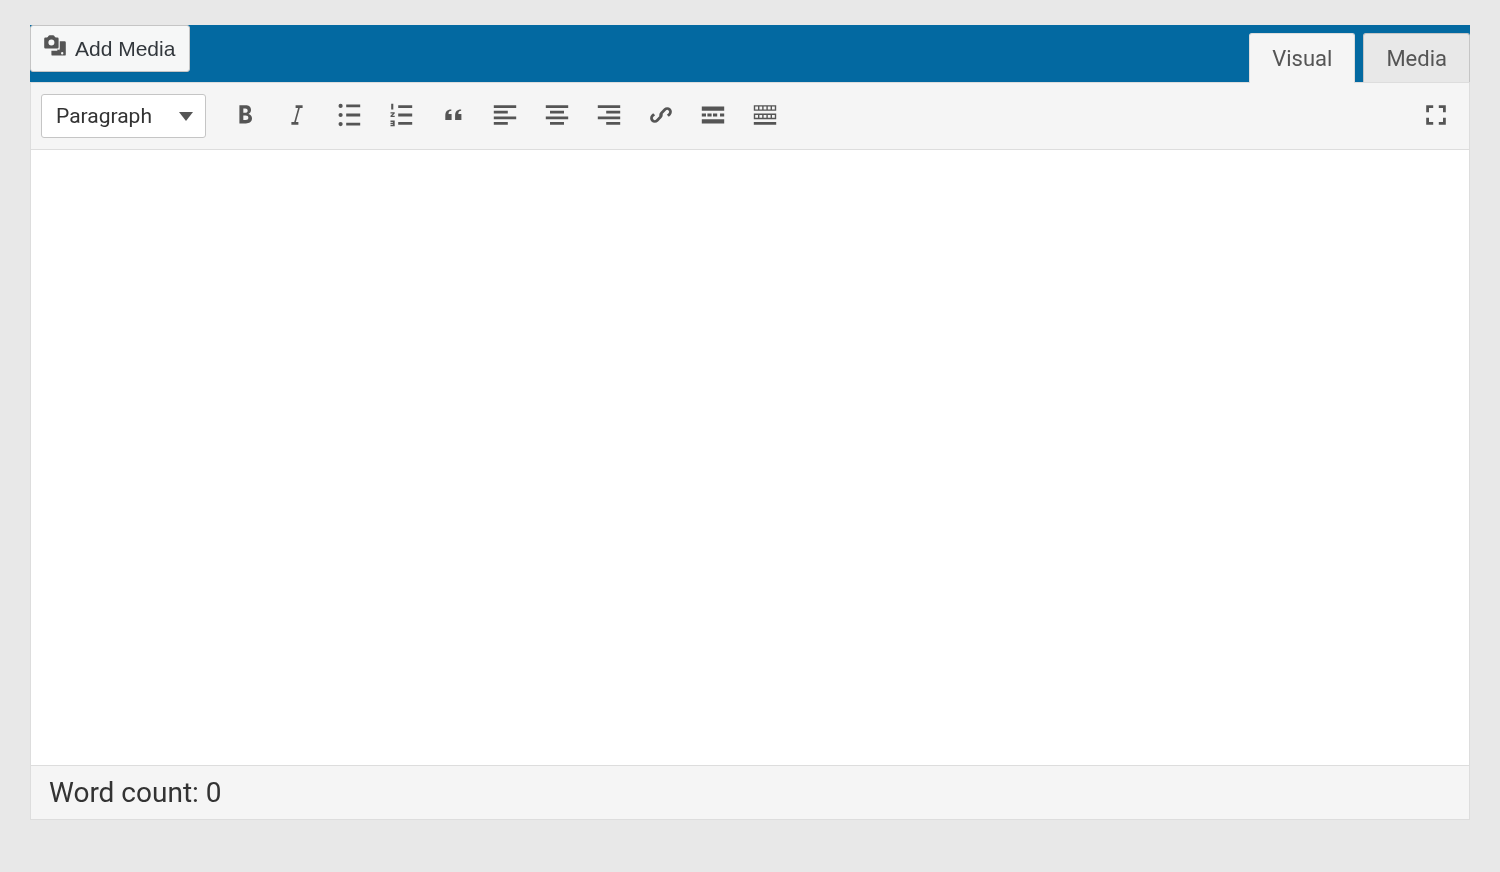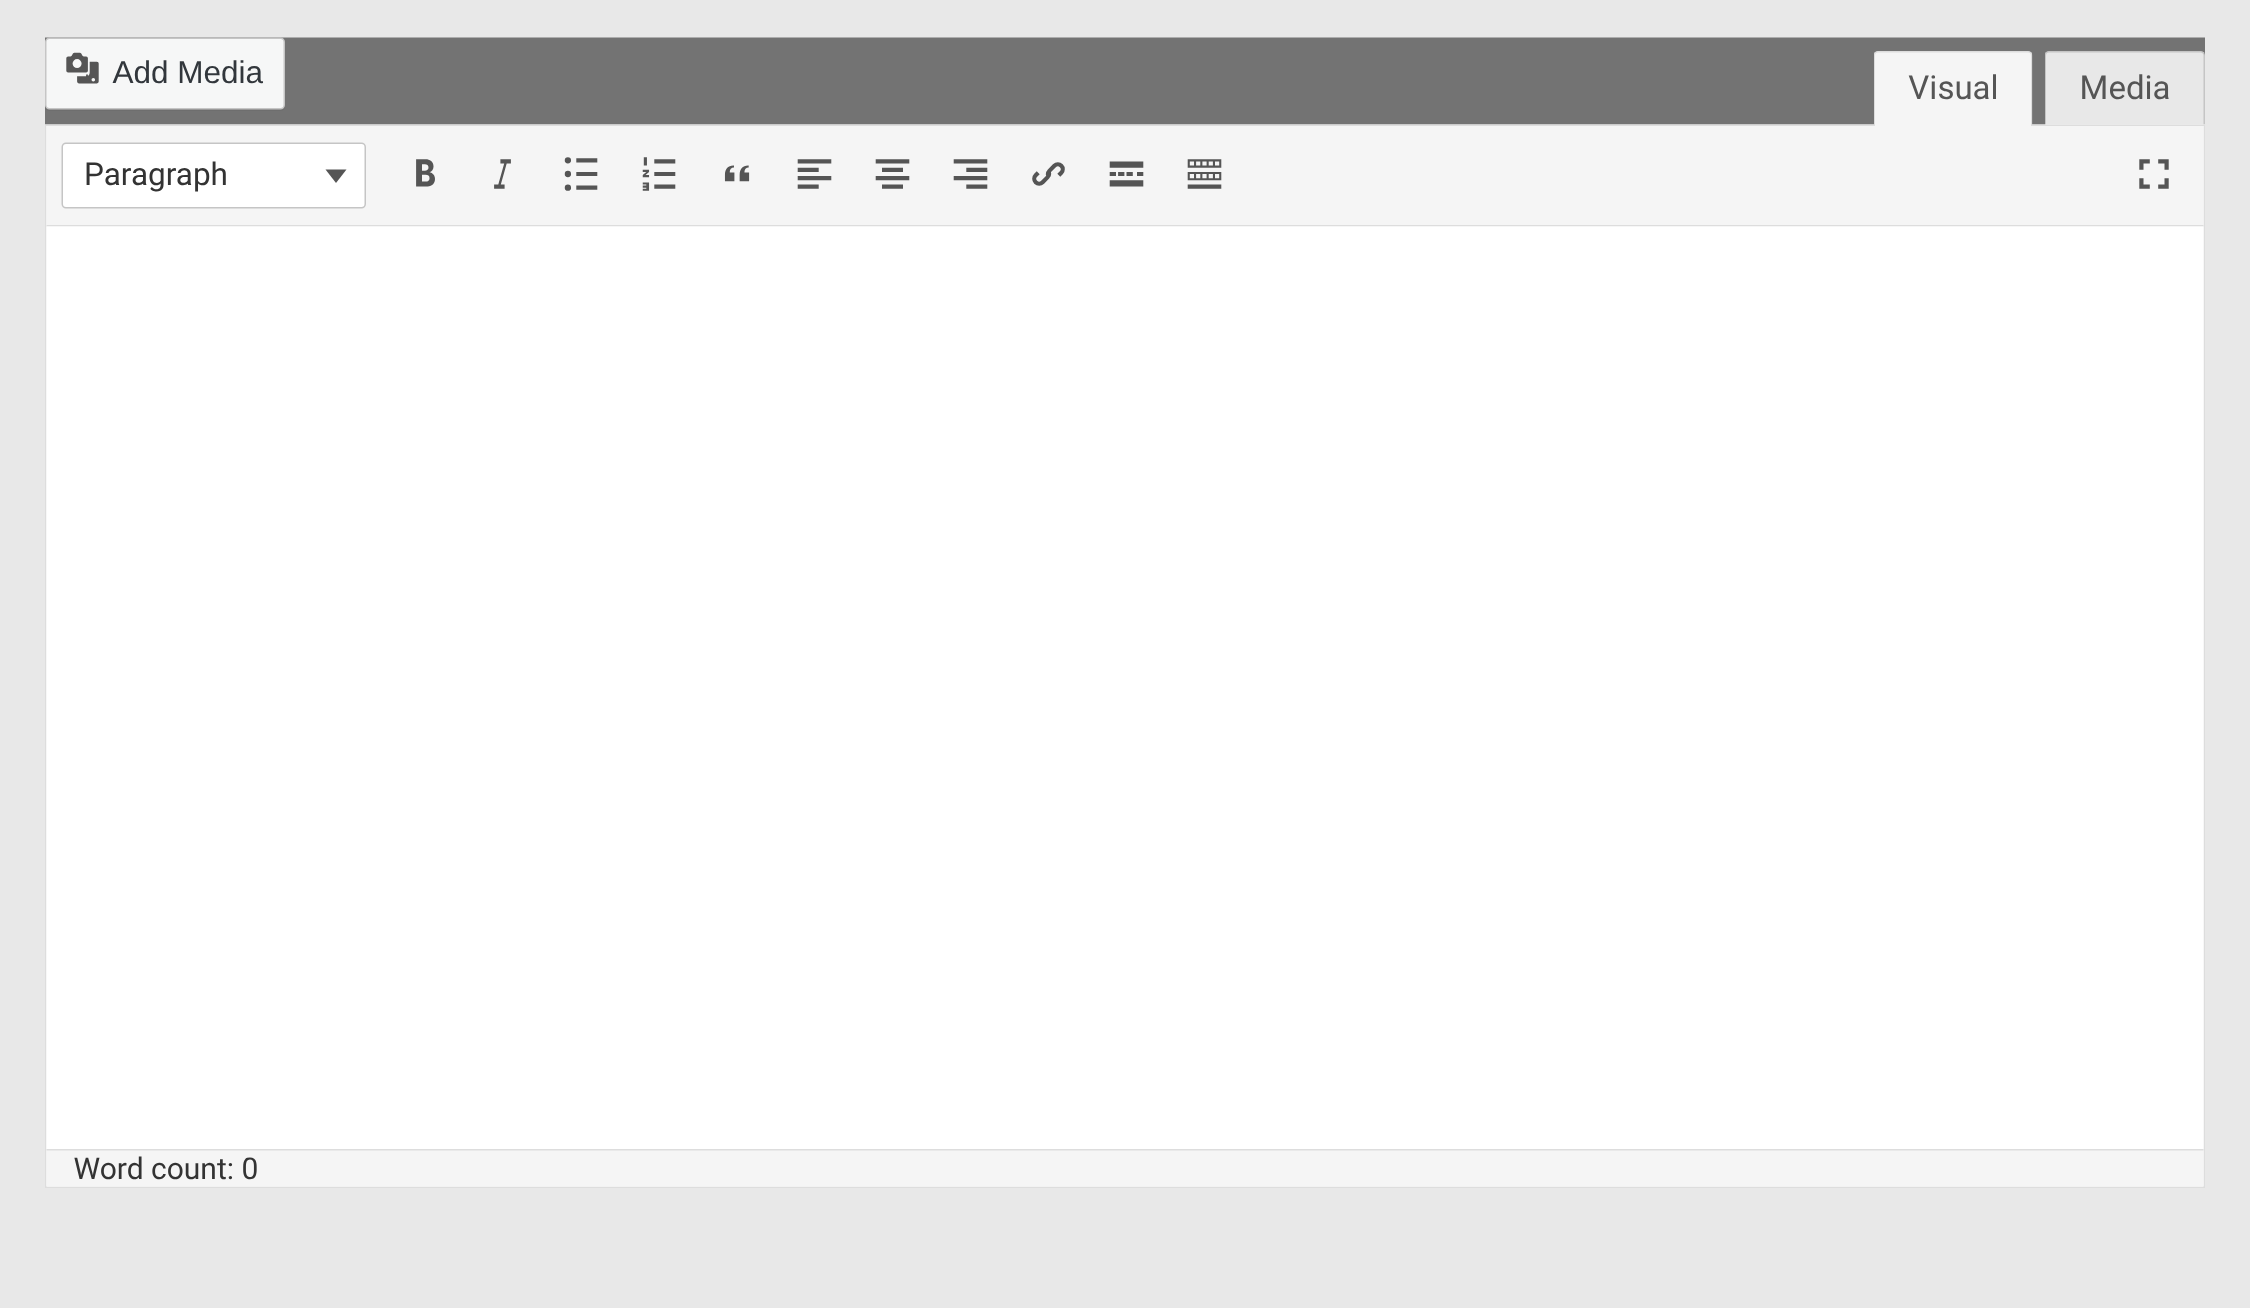--- a/index.html
+++ b/index.html
@@ -6,21 +6,21 @@
       box-sizing: border-box;
       margin: 0;
       padding: 0;
     }
     body {
       font-family: -apple-system, BlinkMacSystemFont, "Segoe UI", Roboto, Arial, sans-serif;
       background: #e8e8e8;
       padding: 25px 30px;
     }
     .editor-wrap {
-      background: #737373;
+      background: #0369a1;
     }
     .top-row {
       display: flex;
       justify-content: space-between;
       align-items: flex-end;
       margin-bottom: 0;
     }
     .add-media-button {
       display: inline-flex;
       align-items: center;
@@ -81,21 +81,21 @@
       align-items: center;
       background: #f5f5f5;
       border-bottom: 1px solid #ddd;
       padding: 10px 10px;
       gap: 6px;
     }
     .format-select {
       display: flex;
       align-items: center;
       justify-content: space-between;
-      width: 203px;
+      width: 165px;
       height: 44px;
       padding: 0 12px 0 14px;
       background: #fff;
       border: 1px solid #c5c5c5;
       border-radius: 3px;
       font-size: 21px;
       color: #333;
       cursor: pointer;
       margin-right: 10px;
     }
@@ -128,22 +128,22 @@
     }
     .content-area {
       min-height: 615px;
       background: #fff;
       padding: 16px;
       outline: none;
     }
     .status-bar {
       background: #f5f5f5;
       border-top: 1px solid #ddd;
-      padding: 0 18px;
-      font-size: 20px;
+      padding: 10px 18px;
+      font-size: 28px;
       color: #333;
     }
   </style>
 </head>
 <body>
 
 <div class="editor-wrap">
   <div class="top-row">
     <button class="add-media-button">
       <span class="media-icon">

